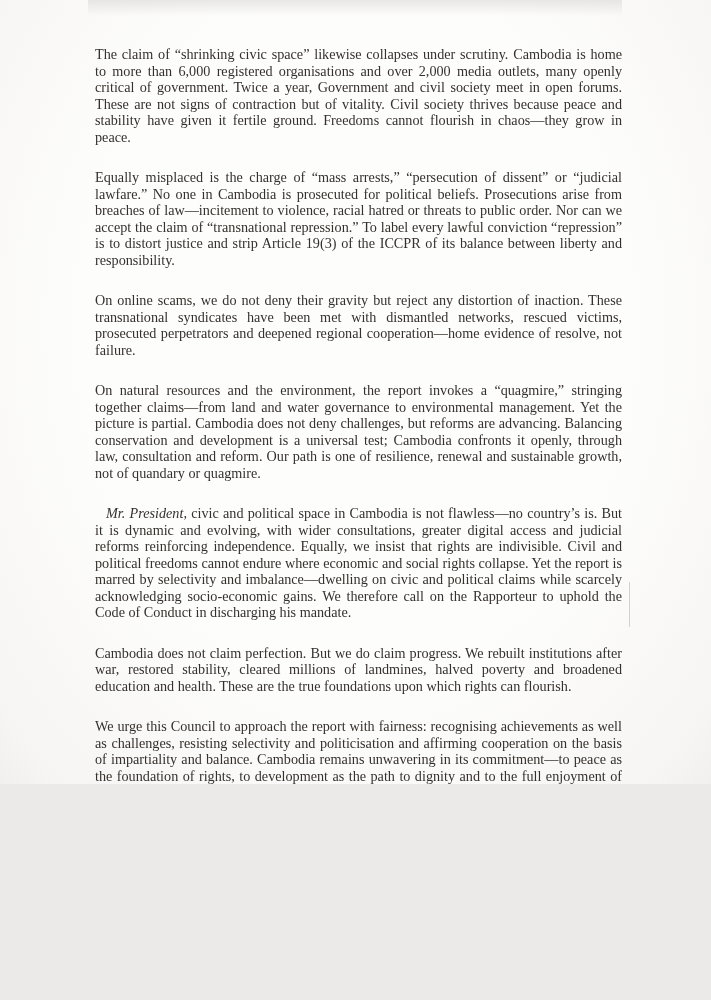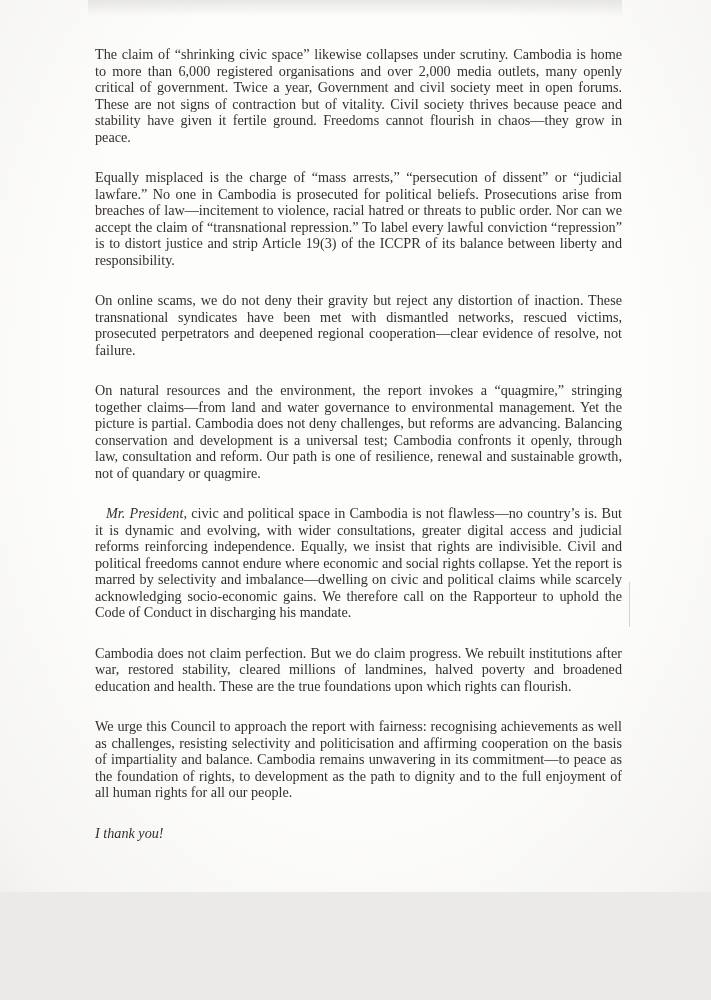--- a/index.html
+++ b/index.html
@@ -3,21 +3,21 @@
 <meta charset="utf-8">
 <style>
   html, body {
     margin: 0;
     padding: 0;
     background: #eceae8;
   }
   .screen {
     position: relative;
     width: 711px;
-    height: 892px;
+    height: 784px;
     overflow: hidden;
     background: radial-gradient(ellipse at 50% 42%, #fdfdfc 55%, #f6f5f3 92%, #f1f0ee 100%);
     font-family: "Liberation Serif", "DejaVu Serif", serif;
   }
   
   .top-shade {
     position: absolute;
     left: 88px;
     top: 0;
     width: 534px;
@@ -80,21 +80,21 @@
 <body>
 
 <div class="screen">
 
   <div class="top-shade"></div>
   <div class="edge-mark"></div>
 
   <div class="text-block">
     <p>The claim of “shrinking civic space” likewise collapses under scrutiny. Cambodia is home to more than 6,000 registered organisations and over 2,000 media outlets, many openly critical of government. Twice a year, Government and civil society meet in open forums. These are not signs of contraction but of vitality. Civil society thrives because peace and stability have given it fertile ground. Freedoms cannot flourish in chaos—they grow in peace.</p>
     <p>Equally misplaced is the charge of “mass arrests,” “persecution of dissent” or “judicial lawfare.” No one in Cambodia is prosecuted for political beliefs. Prosecutions arise from breaches of law—incitement to violence, racial hatred or threats to public order. Nor can we accept the claim of “transnational repression.” To label every lawful conviction “repression” is to distort justice and strip Article 19(3) of the ICCPR of its balance between liberty and responsibility.</p>
-    <p>On online scams, we do not deny their gravity but reject any distortion of inaction. These transnational syndicates have been met with dismantled networks, rescued victims, prosecuted perpetrators and deepened regional cooperation—clear evidence of resolve, not failure.</p>
+    <p>On online scams, we do not deny their gravity but reject any distortion of inaction. These transnational syndicates have been met with dismantled networks, rescued victims, prosecuted perpetrators and deepened regional cooperation—home evidence of resolve, not failure.</p>
     <p>On natural resources and the environment, the report invokes a “quagmire,” stringing together claims—from land and water governance to environmental management. Yet the picture is partial. Cambodia does not deny challenges, but reforms are advancing. Balancing conservation and development is a universal test; Cambodia confronts it openly, through law, consultation and reform. Our path is one of resilience, renewal and sustainable growth, not of quandary or quagmire.</p>
     <p><span class="italic">Mr. President,</span><span> civic and political space in Cambodia is not flawless—no country’s is. But it is dynamic and evolving, with wider consultations, greater digital access and judicial reforms reinforcing independence. Equally, we insist that rights are indivisible. Civil and political freedoms cannot endure where economic and social rights collapse. Yet the report is marred by selectivity and imbalance—dwelling on civic and political claims while scarcely acknowledging socio-economic gains. We therefore call on the Rapporteur to uphold the Code of Conduct in discharging his mandate.</span></p>
     <p>Cambodia does not claim perfection. But we do claim progress. We rebuilt institutions after war, restored stability, cleared millions of landmines, halved poverty and broadened education and health. These are the true foundations upon which rights can flourish.</p>
     <p>We urge this Council to approach the report with fairness: recognising achievements as well as challenges, resisting selectivity and politicisation and affirming cooperation on the basis of impartiality and balance. Cambodia remains unwavering in its commitment—to peace as the foundation of rights, to development as the path to dignity and to the full enjoyment of all human rights for all our people.</p>
     <p class="italic">I thank you!</p>
   </div>
 
   <div class="page-number">2</div>
 
   <button class="scan-fab">

